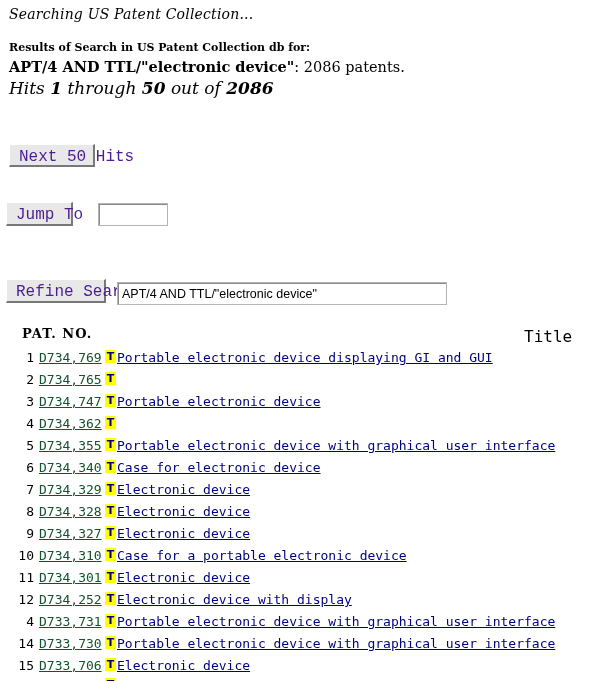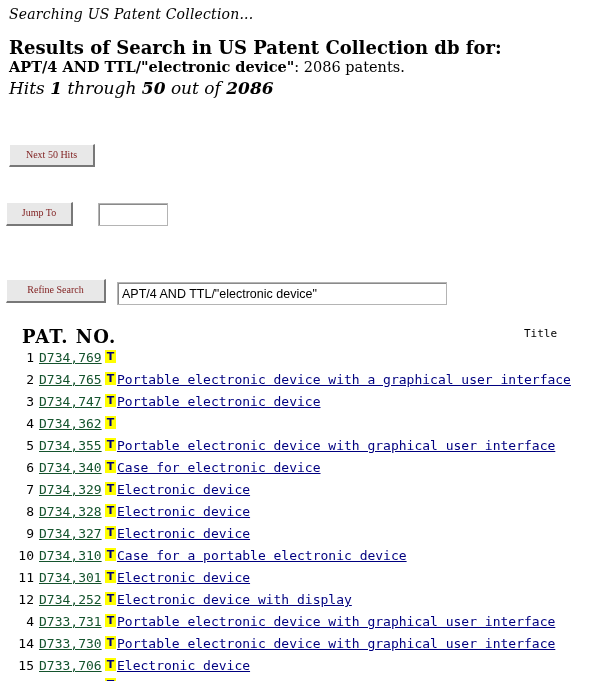--- a/index.html
+++ b/index.html
@@ -34,21 +34,21 @@
     line-height: 17px;
     white-space: nowrap;
     letter-spacing: 0.2px;
   }
   .results-heading {
     position: absolute;
     left: 9px;
     top: 38px;
     font-family: "DejaVu Serif", "Liberation Serif", serif;
     font-weight: bold;
-    font-size: 18px;
+    font-size: 11px;
     line-height: 19px;
     white-space: nowrap;
   }
   .query-line {
     position: absolute;
     left: 9px;
     top: 57px;
     font-family: "DejaVu Serif", "Liberation Serif", serif;
     font-size: 14.5px;
     line-height: 19px;
@@ -75,23 +75,23 @@
 
   
   .btn {
     position: absolute;
     box-sizing: border-box;
     background: #e8e8e8;
     border-top: 1px solid #ffffff;
     border-left: 1px solid #ffffff;
     border-right: 2px solid #787878;
     border-bottom: 2px solid #787878;
-    font-family: Liberation Serif, serif;
-    font-size: 10px;
-    color: #7f1d1d;
+    font-family: Liberation Mono, monospace;
+    font-size: 16px;
+    color: #4c1d95;
     text-align: center;
     line-height: 1;
     padding: 4px 9px 5px 9px;
     cursor: default;
     white-space: nowrap;
   }
 
   .txt {
     position: absolute;
     box-sizing: border-box;
@@ -121,30 +121,30 @@
     top: 326px;
     width: 596px;
     height: 20px;
   }
   .head-patno {
     position: absolute;
     left: 22px;
     top: 0;
     font-family: "DejaVu Serif", "Liberation Serif", serif;
     font-weight: bold;
-    font-size: 18px;
+    font-size: 13px;
     letter-spacing: 1px;
     white-space: nowrap;
   }
   .head-title {
     position: absolute;
     left: 524px;
     top: 1px;
     font-family: "DejaVu Sans Mono", "Liberation Mono", monospace;
-    font-size: 11px;
+    font-size: 16px;
     white-space: nowrap;
   }
 
   .rows {
     position: absolute;
     left: 0;
     top: 347px;
     width: 596px;
   }
   .row {
@@ -233,26 +233,26 @@
   <div class="table-head">
     <div class="head-patno">PAT. NO.</div>
     <div class="head-title">Title</div>
   </div>
 
   <div class="rows" id="results-rows">
       <div class="row">
         <span class="row-num">1</span>
         <a class="row-patno" href="#">D734,769</a>
         <span class="row-icon">T</span>
+        <a class="row-title" href="#">Portable electronic device displaying GI and GUI</a>
       </div>
       <div class="row">
         <span class="row-num">2</span>
         <a class="row-patno" href="#">D734,765</a>
         <span class="row-icon">T</span>
-        <a class="row-title" href="#">Portable electronic device with a graphical user interface</a>
       </div>
       <div class="row">
         <span class="row-num">3</span>
         <a class="row-patno" href="#">D734,747</a>
         <span class="row-icon">T</span>
         <a class="row-title" href="#">Portable electronic device</a>
       </div>
       <div class="row">
         <span class="row-num">4</span>
         <a class="row-patno" href="#">D734,362</a>

